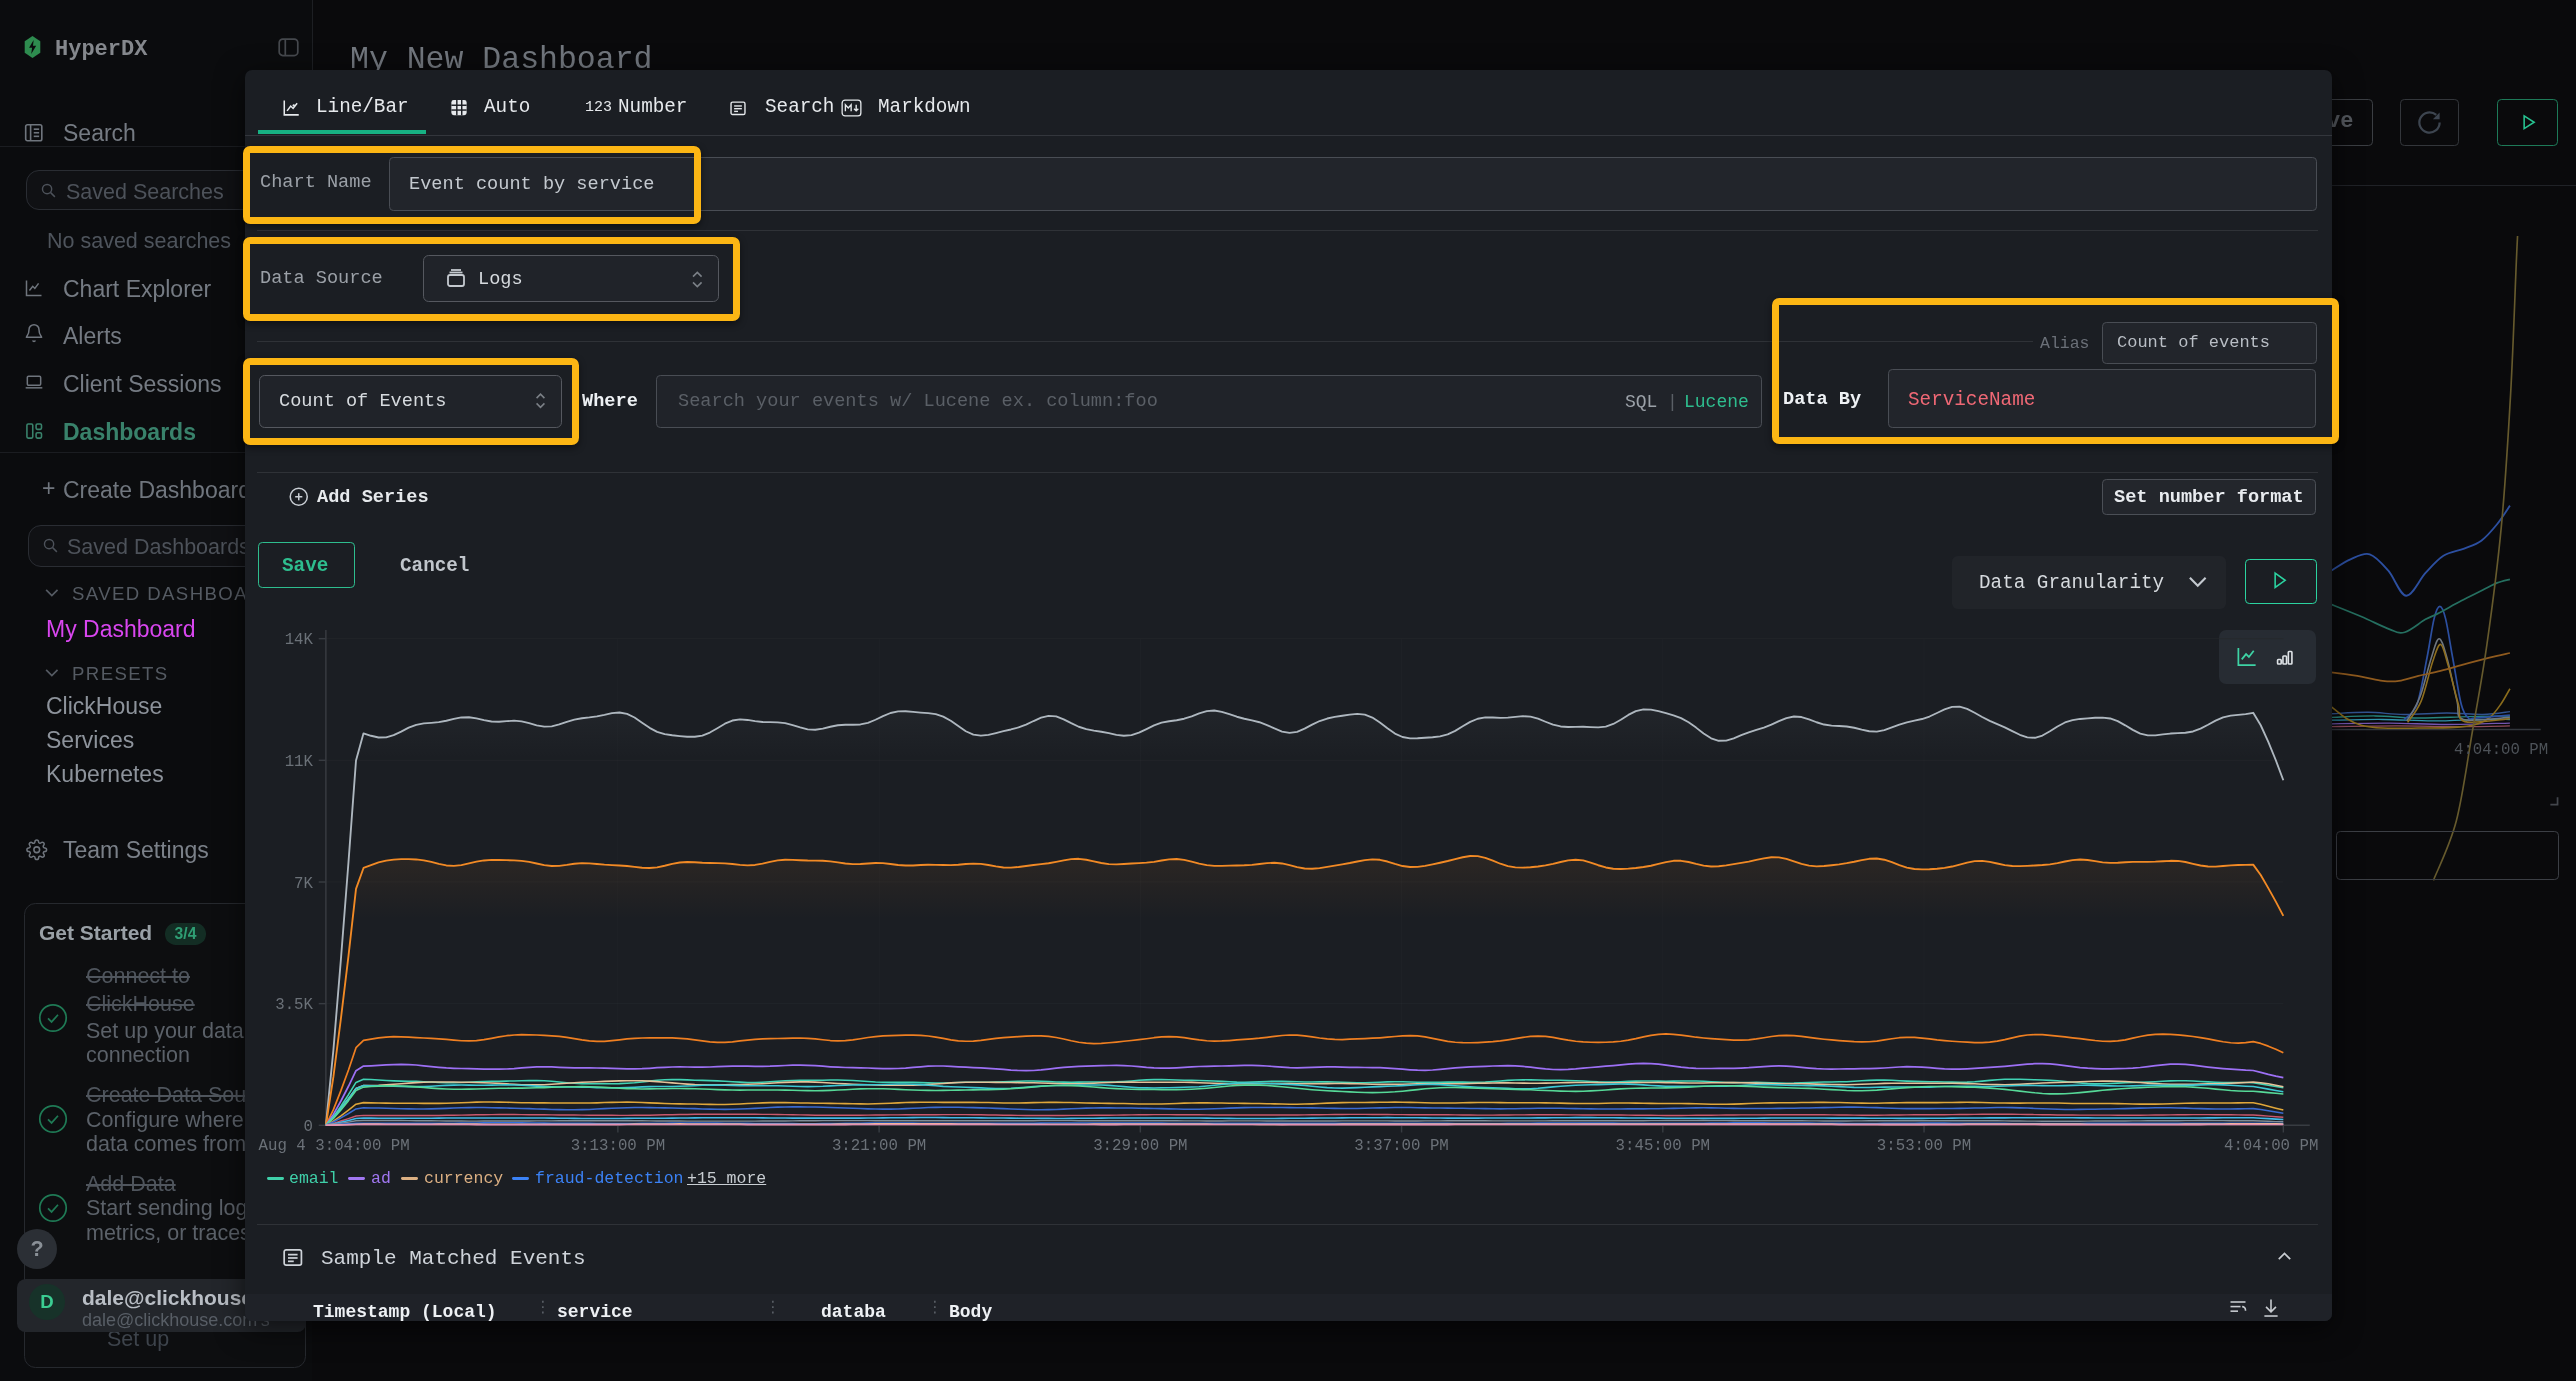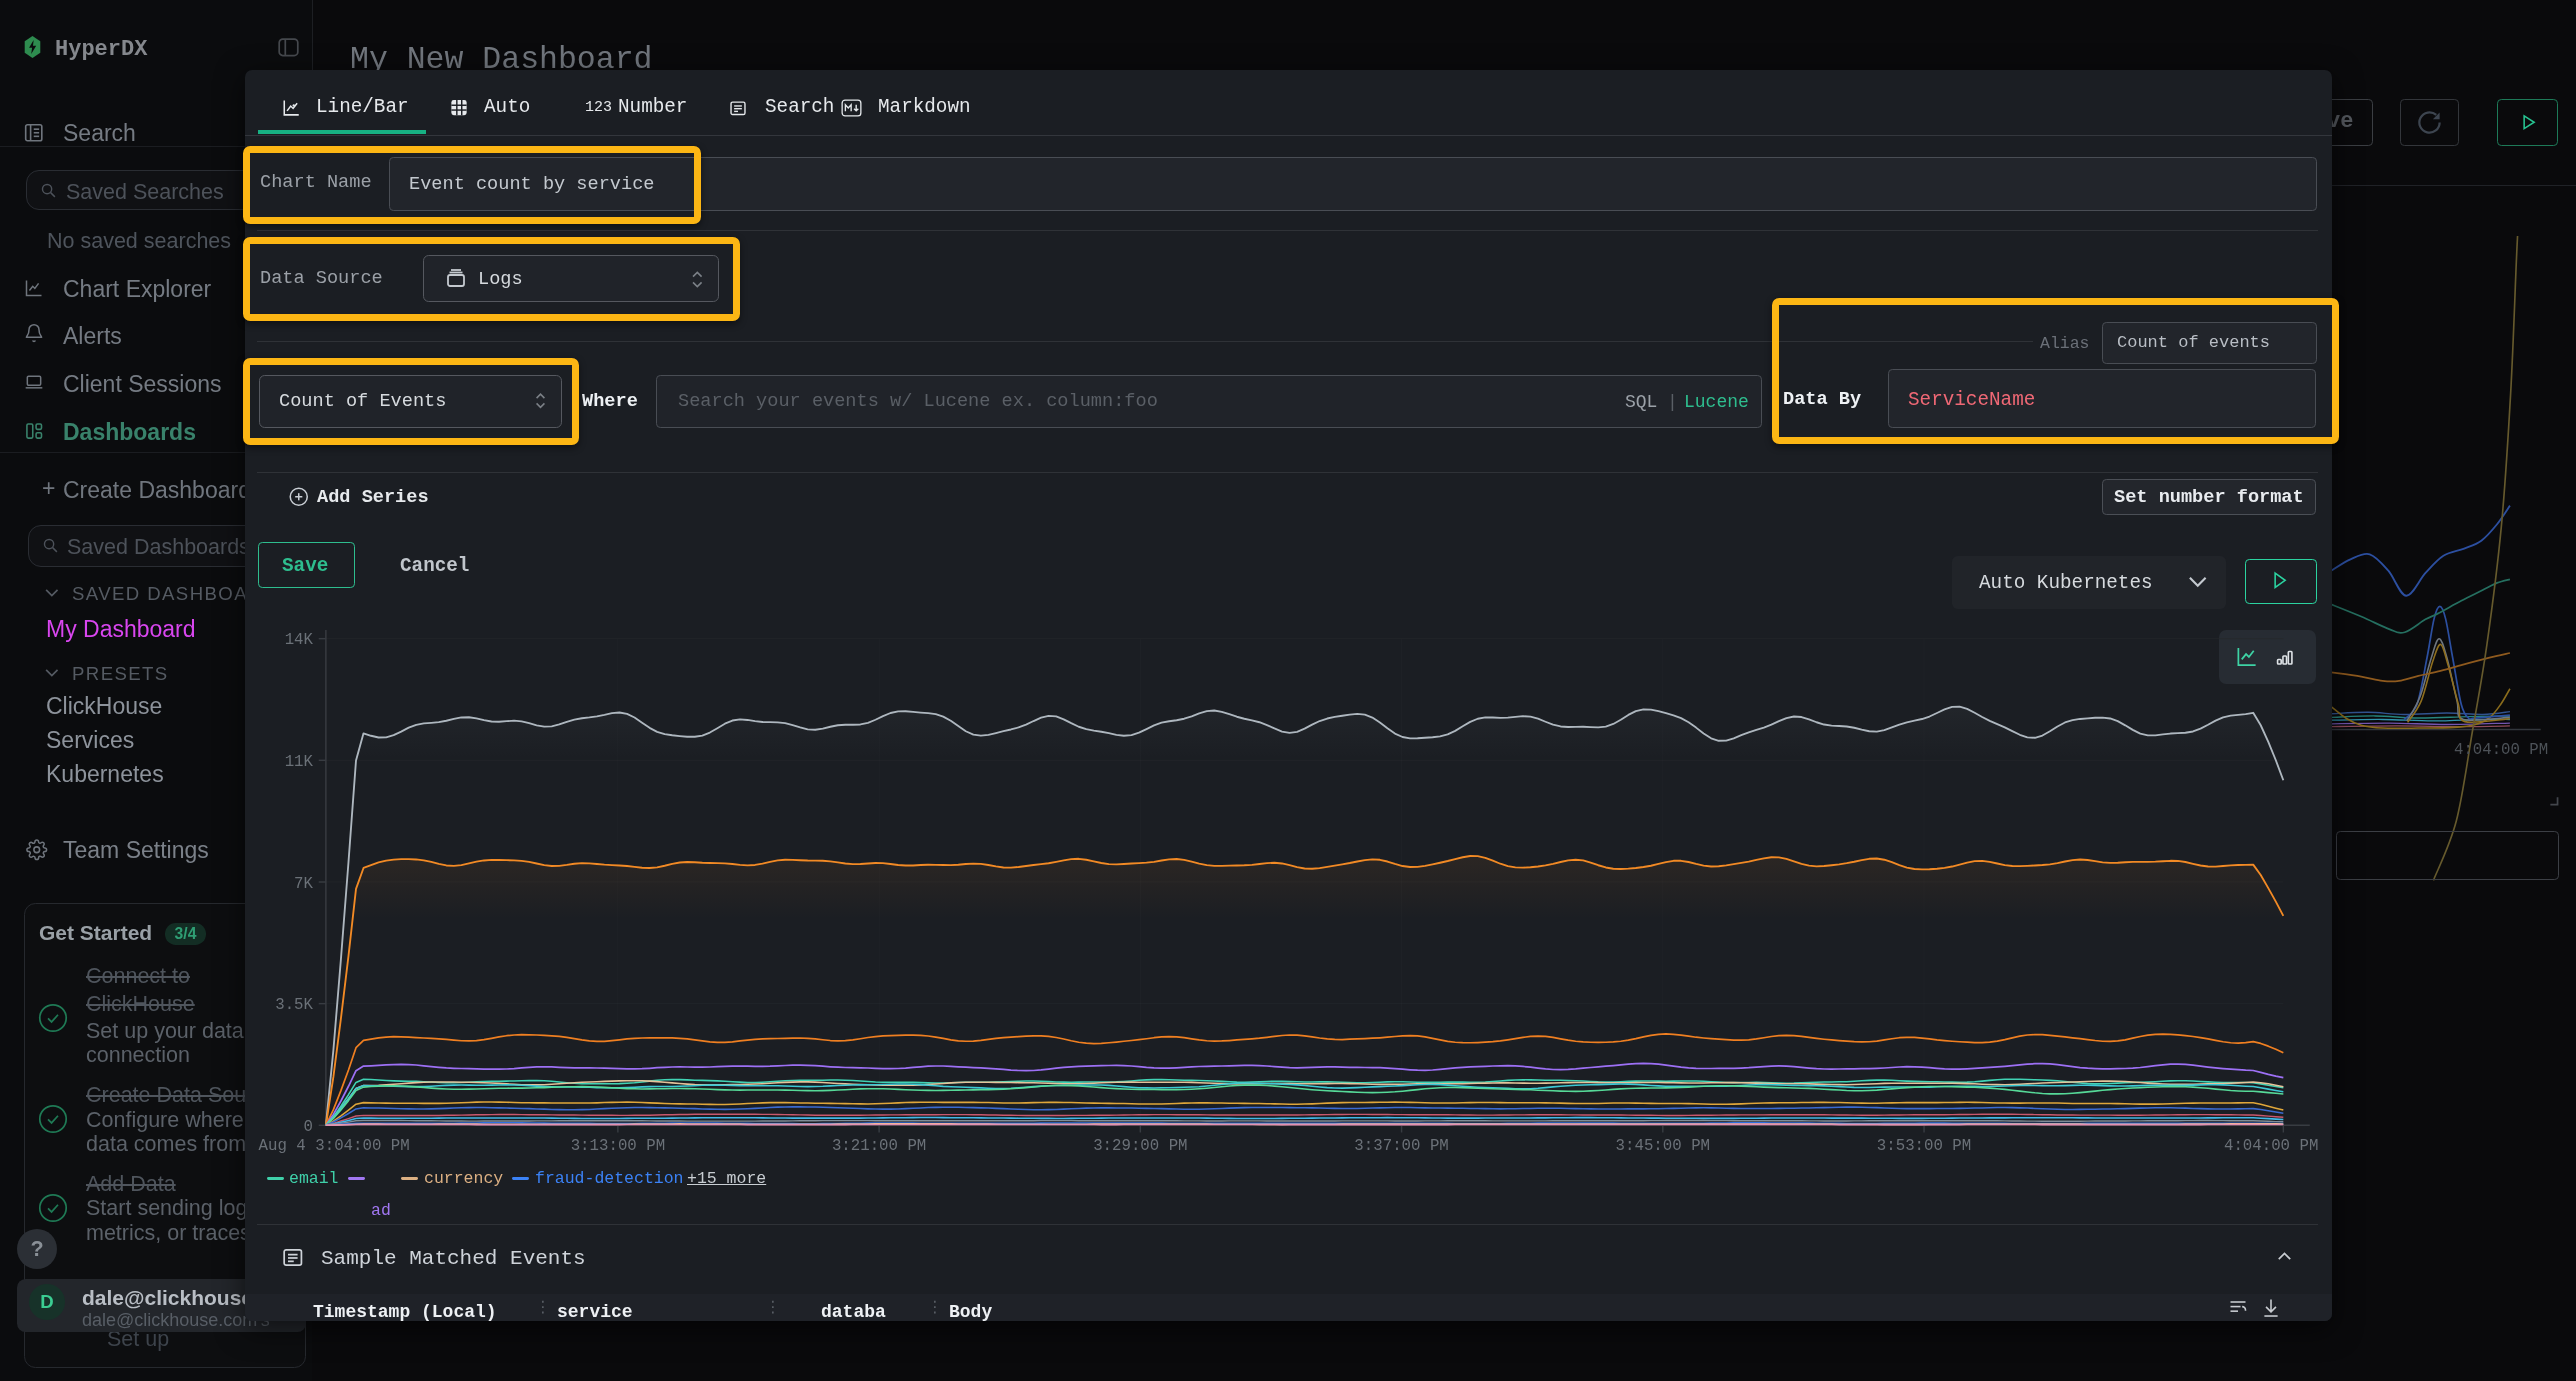--- a/index.html
+++ b/index.html
@@ -262,21 +262,21 @@
 <div class="abs" style="left:317px;top:487px;font-size:18.6px;font-weight:bold;color:#e6e9ec;">Add Series</div>
 
 <div class="abs" style="left:2102px;top:479px;width:214px;height:36px;background:#23262c;border:0.7px solid #4b4f56;border-radius:4.3px;"></div>
 <div class="abs" style="left:2114px;top:487px;font-size:18.6px;font-weight:bold;color:#e8ebef;">Set number format</div>
 
 <div class="abs" style="left:258px;top:542px;width:97px;height:46px;border:1.4px solid #2ebd8e;border-radius:4.3px;"></div>
 <div class="abs" style="left:282px;top:555px;font-size:19.3px;font-weight:bold;color:#2ebd8e;">Save</div>
 <div class="abs" style="left:400px;top:555px;font-size:19.3px;font-weight:bold;color:#c0c5cb;">Cancel</div>
 
 <div class="abs" style="left:1952px;top:556px;width:274px;height:53px;background:#212429;border-radius:5.7px;"></div>
-<div class="abs" style="left:1979px;top:572px;font-size:19.3px;color:#d6dade;">Auto Kubernetes</div>
+<div class="abs" style="left:1979px;top:572px;font-size:19.3px;color:#d6dade;">Data Granularity</div>
 <svg class="abs" style="left:2187px;top:575px;" width="21.5" height="14.3" viewBox="0 0 30 20" fill="none" stroke="#c4c9cf" stroke-width="3">
   <path d="M4 4 l11 11 11-11"></path>
 </svg>
 
 <div class="abs" style="left:2245px;top:559px;width:72px;height:45px;border:1.4px solid #2bd3a0;border-radius:4.3px;"></div>
 <svg class="abs" style="left:2273px;top:571px;" width="14.3" height="18.6" viewBox="0 0 20 26" fill="none" stroke="#2bd3a0" stroke-width="2.2">
   <path d="M3 3 L17 13 L3 23 Z"></path>
 </svg>
 
 <div class="abs" style="left:2219px;top:630px;width:97px;height:54px;background:#272c33;border-radius:7.2px;"></div>
@@ -354,21 +354,21 @@
 <polyline points="113.0,713.0 123.5,711.0 134.0,708.7 144.6,706.1 155.1,703.5 165.6,702.8 176.1,702.9 186.6,703.0 197.2,703.1 207.7,703.2 218.2,703.2 228.7,703.2 239.2,703.2 249.8,703.1 260.3,703.0 270.8,702.9 281.3,702.8 291.8,702.8 302.3,702.8 312.9,702.7 323.4,702.7 333.9,702.7 344.4,702.7 354.9,702.7 365.5,702.7 376.0,702.7 386.5,702.7 397.0,702.7 407.5,702.7 418.1,702.8 428.6,702.9 439.1,703.0 449.6,703.1 460.1,703.3 470.7,703.4 481.2,703.4 491.7,703.5 502.2,703.5 512.7,703.4 523.2,703.4 533.8,703.3 544.3,703.2 554.8,703.2 565.3,703.1 575.8,703.0 586.4,703.0 596.9,702.9 607.4,702.8 617.9,702.7 628.4,702.6 639.0,702.5 649.5,702.4 660.0,702.4 670.5,702.3 681.0,702.3 691.6,702.3 702.1,702.4 712.6,702.5 723.1,702.6 733.6,702.7 744.2,702.8 754.7,702.8 765.2,702.9 775.7,702.9 786.2,702.9 796.8,702.9 807.3,702.9 817.8,702.9 828.3,702.9 838.8,702.9 849.3,702.9 859.9,702.9 870.4,702.8 880.9,702.7 891.4,702.6 901.9,702.5 912.5,702.4 923.0,702.3 933.5,702.2 944.0,702.1 954.5,702.1 965.1,702.1 975.6,702.2 986.1,702.3 996.6,702.3 1007.1,702.4 1017.7,702.5 1028.2,702.6 1038.7,702.7 1049.2,702.7 1059.7,702.8 1070.2,702.9 1080.8,703.0 1091.3,703.1 1101.8,703.2 1112.3,703.3 1122.8,703.3 1133.4,703.4 1143.9,703.4 1154.4,703.3 1164.9,703.2 1175.4,703.1 1186.0,703.0 1196.5,702.9 1207.0,702.8 1217.5,702.7 1228.0,702.7 1238.6,702.7 1249.1,702.7 1259.6,702.7 1270.1,702.7 1280.6,702.7 1291.2,702.7 1301.7,702.7 1312.2,702.7 1322.7,702.8 1333.2,702.8 1343.8,702.9 1354.3,703.0 1364.8,703.1 1375.3,703.3 1385.8,703.4 1396.3,703.4 1406.9,703.5 1417.4,703.5 1427.9,703.4 1438.4,703.4 1448.9,703.3 1459.5,703.2 1470.0,703.1 1480.5,703.0 1491.0,702.9 1501.5,702.8 1512.1,702.8 1522.6,702.7 1533.1,702.6 1543.6,702.5 1554.1,702.5 1564.7,702.4 1575.2,702.3 1585.7,702.3 1596.2,702.2 1606.7,702.3 1617.3,702.3 1627.8,702.4 1638.3,702.5 1648.8,702.6 1659.3,702.7 1669.8,702.8 1680.4,702.9 1690.9,702.9 1701.4,702.9 1711.9,702.9 1722.4,702.9 1733.0,702.8 1743.5,702.8 1754.0,702.8 1764.5,702.8 1775.0,702.8 1785.6,702.8 1796.1,702.7 1806.6,702.6 1817.1,702.6 1827.6,702.5 1838.2,702.4 1848.7,702.3 1859.2,702.2 1869.7,702.2 1880.2,702.2 1890.8,702.3 1901.3,702.4 1911.8,702.5 1922.3,702.6 1932.8,702.7 1943.3,702.7 1953.9,702.8 1964.4,702.9 1974.9,702.9 1985.4,703.0 1995.9,703.0 2006.5,703.1 2017.0,703.2 2027.5,703.2 2038.0,703.3 2048.5,703.3 2059.1,703.3 2069.6,703.3 2080.1,703.3 2090.6,703.2 2101.1,703.1 2111.7,703.0 2122.2,702.9 2132.7,702.8 2143.2,702.8 2153.7,702.7 2164.2,702.8 2174.8,702.8 2185.3,702.8 2195.8,702.8 2206.3,702.8 2216.8,702.9 2227.4,702.9 2237.9,702.9 2248.4,702.9 2258.9,702.9 2269.4,703.0 2280.0,703.0 2290.5,703.1 2301.0,703.2 2311.5,703.3 2322.0,703.3 2332.6,703.3 2343.1,703.3 2353.6,703.2 2364.1,703.1 2374.6,703.0 2385.2,702.9 2395.7,702.8 2406.2,702.7 2416.7,702.7 2427.2,702.7 2437.8,702.6 2448.3,702.6 2458.8,702.6 2469.3,702.5 2479.8,702.5 2490.3,702.4 2500.9,702.4 2511.4,702.3 2521.9,702.3 2532.4,702.3 2542.9,702.4 2553.5,702.5 2564.0,702.6 2574.5,702.6 2585.0,702.7 2595.5,702.8 2606.1,702.8 2616.6,702.8 2627.1,702.8 2637.6,702.7 2648.1,702.7 2658.7,702.7 2669.2,702.7 2679.7,702.7 2690.2,702.7 2700.7,702.7 2711.2,702.7 2721.8,702.7 2732.3,702.7 2742.8,702.6 2753.3,702.6 2763.8,702.5 2774.4,702.5 2784.9,702.5 2795.4,702.5 2805.9,702.5 2816.4,703.0 2827.0,703.6 2837.5,704.3 2848.0,704.9" fill="none" stroke="#41b9e8" stroke-width="2.2" stroke-linejoin="round"></polyline>
 <polyline points="113.0,713.0 123.5,711.7 134.0,710.2 144.6,708.5 155.1,706.7 165.6,706.2 176.1,706.2 186.6,706.2 197.2,706.2 207.7,706.3 218.2,706.3 228.7,706.4 239.2,706.5 249.8,706.6 260.3,706.7 270.8,706.8 281.3,706.9 291.8,707.0 302.3,707.0 312.9,707.1 323.4,707.1 333.9,707.0 344.4,707.0 354.9,707.0 365.5,706.9 376.0,706.9 386.5,706.9 397.0,706.9 407.5,706.8 418.1,706.8 428.6,706.8 439.1,706.7 449.6,706.7 460.1,706.6 470.7,706.6 481.2,706.5 491.7,706.5 502.2,706.5 512.7,706.5 523.2,706.5 533.8,706.6 544.3,706.6 554.8,706.7 565.3,706.8 575.8,706.9 586.4,706.9 596.9,707.0 607.4,707.0 617.9,707.1 628.4,707.1 639.0,707.1 649.5,707.1 660.0,707.1 670.5,707.1 681.0,707.1 691.6,707.1 702.1,707.1 712.6,707.1 723.1,707.0 733.6,707.0 744.2,706.9 754.7,706.9 765.2,706.8 775.7,706.7 786.2,706.6 796.8,706.5 807.3,706.4 817.8,706.4 828.3,706.4 838.8,706.4 849.3,706.4 859.9,706.4 870.4,706.4 880.9,706.5 891.4,706.5 901.9,706.5 912.5,706.5 923.0,706.5 933.5,706.5 944.0,706.5 954.5,706.5 965.1,706.5 975.6,706.6 986.1,706.6 996.6,706.7 1007.1,706.7 1017.7,706.7 1028.2,706.7 1038.7,706.7 1049.2,706.7 1059.7,706.7 1070.2,706.6 1080.8,706.6 1091.3,706.5 1101.8,706.5 1112.3,706.4 1122.8,706.4 1133.4,706.4 1143.9,706.4 1154.4,706.4 1164.9,706.5 1175.4,706.5 1186.0,706.5 1196.5,706.5 1207.0,706.5 1217.5,706.5 1228.0,706.5 1238.6,706.5 1249.1,706.5 1259.6,706.5 1270.1,706.5 1280.6,706.6 1291.2,706.6 1301.7,706.7 1312.2,706.8 1322.7,706.8 1333.2,706.8 1343.8,706.9 1354.3,706.9 1364.8,706.9 1375.3,706.8 1385.8,706.8 1396.3,706.8 1406.9,706.8 1417.4,706.8 1427.9,706.9 1438.4,706.9 1448.9,706.9 1459.5,706.9 1470.0,707.0 1480.5,707.0 1491.0,707.0 1501.5,706.9 1512.1,706.9 1522.6,706.9 1533.1,706.8 1543.6,706.8 1554.1,706.8 1564.7,706.8 1575.2,706.8 1585.7,706.8 1596.2,706.8 1606.7,706.9 1617.3,706.9 1627.8,706.9 1638.3,706.9 1648.8,706.8 1659.3,706.8 1669.8,706.8 1680.4,706.7 1690.9,706.7 1701.4,706.7 1711.9,706.7 1722.4,706.7 1733.0,706.7 1743.5,706.8 1754.0,706.8 1764.5,706.8 1775.0,706.8 1785.6,706.8 1796.1,706.8 1806.6,706.8 1817.1,706.8 1827.6,706.7 1838.2,706.7 1848.7,706.7 1859.2,706.6 1869.7,706.6 1880.2,706.6 1890.8,706.6 1901.3,706.6 1911.8,706.6 1922.3,706.6 1932.8,706.6 1943.3,706.5 1953.9,706.5 1964.4,706.4 1974.9,706.4 1985.4,706.3 1995.9,706.3 2006.5,706.3 2017.0,706.3 2027.5,706.3 2038.0,706.3 2048.5,706.4 2059.1,706.4 2069.6,706.4 2080.1,706.5 2090.6,706.5 2101.1,706.5 2111.7,706.5 2122.2,706.5 2132.7,706.6 2143.2,706.6 2153.7,706.6 2164.2,706.7 2174.8,706.7 2185.3,706.8 2195.8,706.8 2206.3,706.9 2216.8,706.9 2227.4,706.9 2237.9,706.9 2248.4,706.8 2258.9,706.8 2269.4,706.7 2280.0,706.7 2290.5,706.6 2301.0,706.6 2311.5,706.5 2322.0,706.5 2332.6,706.5 2343.1,706.6 2353.6,706.6 2364.1,706.6 2374.6,706.6 2385.2,706.6 2395.7,706.6 2406.2,706.6 2416.7,706.6 2427.2,706.7 2437.8,706.7 2448.3,706.7 2458.8,706.8 2469.3,706.9 2479.8,707.0 2490.3,707.1 2500.9,707.1 2511.4,707.2 2521.9,707.2 2532.4,707.3 2542.9,707.2 2553.5,707.2 2564.0,707.2 2574.5,707.1 2585.0,707.0 2595.5,707.0 2606.1,706.9 2616.6,706.9 2627.1,706.9 2637.6,706.8 2648.1,706.8 2658.7,706.7 2669.2,706.7 2679.7,706.6 2690.2,706.5 2700.7,706.5 2711.2,706.4 2721.8,706.4 2732.3,706.3 2742.8,706.3 2753.3,706.4 2763.8,706.4 2774.4,706.5 2784.9,706.6 2795.4,706.6 2805.9,706.7 2816.4,707.0 2827.0,707.4 2837.5,707.8 2848.0,708.1" fill="none" stroke="#7f8c98" stroke-width="2.0" stroke-linejoin="round"></polyline>
 <polyline points="113.0,713.0 123.5,712.4 134.0,711.7 144.6,711.0 155.1,710.3 165.6,710.1 176.1,710.1 186.6,710.2 197.2,710.1 207.7,710.1 218.2,710.1 228.7,710.1 239.2,710.1 249.8,710.1 260.3,710.1 270.8,710.1 281.3,710.0 291.8,710.0 302.3,709.9 312.9,709.8 323.4,709.7 333.9,709.6 344.4,709.5 354.9,709.5 365.5,709.5 376.0,709.5 386.5,709.6 397.0,709.7 407.5,709.8 418.1,709.9 428.6,710.0 439.1,710.1 449.6,710.1 460.1,710.2 470.7,710.2 481.2,710.3 491.7,710.4 502.2,710.4 512.7,710.4 523.2,710.4 533.8,710.4 544.3,710.4 554.8,710.3 565.3,710.2 575.8,710.1 586.4,710.0 596.9,709.9 607.4,709.8 617.9,709.8 628.4,709.8 639.0,709.8 649.5,709.8 660.0,709.9 670.5,710.0 681.0,710.1 691.6,710.2 702.1,710.3 712.6,710.4 723.1,710.4 733.6,710.5 744.2,710.5 754.7,710.6 765.2,710.6 775.7,710.7 786.2,710.7 796.8,710.7 807.3,710.6 817.8,710.5 828.3,710.4 838.8,710.3 849.3,710.2 859.9,710.1 870.4,709.9 880.9,709.9 891.4,709.8 901.9,709.8 912.5,709.8 923.0,709.9 933.5,709.9 944.0,710.0 954.5,710.0 965.1,710.0 975.6,710.1 986.1,710.1 996.6,710.1 1007.1,710.1 1017.7,710.2 1028.2,710.2 1038.7,710.2 1049.2,710.2 1059.7,710.2 1070.2,710.2 1080.8,710.2 1091.3,710.1 1101.8,710.0 1112.3,709.9 1122.8,709.8 1133.4,709.8 1143.9,709.7 1154.4,709.7 1164.9,709.7 1175.4,709.7 1186.0,709.7 1196.5,709.8 1207.0,709.8 1217.5,709.9 1228.0,709.9 1238.6,709.9 1249.1,709.9 1259.6,709.9 1270.1,709.9 1280.6,709.9 1291.2,710.0 1301.7,710.0 1312.2,710.0 1322.7,710.1 1333.2,710.1 1343.8,710.1 1354.3,710.1 1364.8,710.1 1375.3,710.1 1385.8,710.0 1396.3,710.0 1406.9,710.0 1417.4,710.1 1427.9,710.1 1438.4,710.1 1448.9,710.2 1459.5,710.3 1470.0,710.3 1480.5,710.3 1491.0,710.3 1501.5,710.3 1512.1,710.2 1522.6,710.2 1533.1,710.1 1543.6,710.1 1554.1,710.1 1564.7,710.1 1575.2,710.2 1585.7,710.2 1596.2,710.2 1606.7,710.2 1617.3,710.3 1627.8,710.3 1638.3,710.3 1648.8,710.3 1659.3,710.3 1669.8,710.3 1680.4,710.3 1690.9,710.4 1701.4,710.4 1711.9,710.5 1722.4,710.5 1733.0,710.5 1743.5,710.4 1754.0,710.4 1764.5,710.3 1775.0,710.2 1785.6,710.1 1796.1,710.0 1806.6,709.9 1817.1,709.9 1827.6,709.8 1838.2,709.8 1848.7,709.8 1859.2,709.8 1869.7,709.9 1880.2,709.9 1890.8,709.9 1901.3,709.9 1911.8,709.9 1922.3,710.0 1932.8,710.0 1943.3,710.0 1953.9,710.1 1964.4,710.2 1974.9,710.2 1985.4,710.3 1995.9,710.3 2006.5,710.2 2017.0,710.2 2027.5,710.1 2038.0,710.0 2048.5,709.9 2059.1,709.8 2069.6,709.7 2080.1,709.6 2090.6,709.6 2101.1,709.6 2111.7,709.6 2122.2,709.6 2132.7,709.7 2143.2,709.7 2153.7,709.8 2164.2,709.8 2174.8,709.9 2185.3,709.9 2195.8,710.0 2206.3,710.1 2216.8,710.2 2227.4,710.3 2237.9,710.4 2248.4,710.4 2258.9,710.5 2269.4,710.5 2280.0,710.4 2290.5,710.3 2301.0,710.3 2311.5,710.2 2322.0,710.1 2332.6,710.0 2343.1,709.9 2353.6,709.9 2364.1,709.9 2374.6,709.9 2385.2,710.0 2395.7,710.0 2406.2,710.1 2416.7,710.1 2427.2,710.1 2437.8,710.2 2448.3,710.2 2458.8,710.3 2469.3,710.4 2479.8,710.4 2490.3,710.5 2500.9,710.6 2511.4,710.6 2521.9,710.6 2532.4,710.6 2542.9,710.6 2553.5,710.5 2564.0,710.4 2574.5,710.3 2585.0,710.2 2595.5,710.1 2606.1,710.0 2616.6,710.0 2627.1,710.0 2637.6,710.0 2648.1,710.0 2658.7,710.0 2669.2,710.0 2679.7,710.0 2690.2,710.0 2700.7,710.0 2711.2,710.0 2721.8,710.0 2732.3,710.0 2742.8,710.1 2753.3,710.1 2763.8,710.2 2774.4,710.2 2784.9,710.2 2795.4,710.2 2805.9,710.1 2816.4,710.2 2827.0,710.3 2837.5,710.4 2848.0,710.5" fill="none" stroke="#2f6fe0" stroke-width="2.2" stroke-linejoin="round"></polyline>
 <polyline points="113.0,713.0 123.5,712.7 134.0,712.3 144.6,711.9 155.1,711.4 165.6,711.3 176.1,711.3 186.6,711.3 197.2,711.4 207.7,711.4 218.2,711.4 228.7,711.4 239.2,711.4 249.8,711.4 260.3,711.4 270.8,711.3 281.3,711.3 291.8,711.3 302.3,711.3 312.9,711.3 323.4,711.3 333.9,711.4 344.4,711.4 354.9,711.5 365.5,711.5 376.0,711.5 386.5,711.6 397.0,711.6 407.5,711.6 418.1,711.6 428.6,711.6 439.1,711.6 449.6,711.5 460.1,711.5 470.7,711.5 481.2,711.5 491.7,711.5 502.2,711.5 512.7,711.4 523.2,711.4 533.8,711.4 544.3,711.3 554.8,711.3 565.3,711.2 575.8,711.1 586.4,711.1 596.9,711.1 607.4,711.0 617.9,711.1 628.4,711.1 639.0,711.1 649.5,711.2 660.0,711.2 670.5,711.3 681.0,711.3 691.6,711.3 702.1,711.4 712.6,711.4 723.1,711.4 733.6,711.4 744.2,711.4 754.7,711.4 765.2,711.4 775.7,711.4 786.2,711.4 796.8,711.4 807.3,711.4 817.8,711.4 828.3,711.3 838.8,711.3 849.3,711.2 859.9,711.1 870.4,711.1 880.9,711.0 891.4,710.9 901.9,710.9 912.5,710.8 923.0,710.8 933.5,710.8 944.0,710.9 954.5,710.9 965.1,710.9 975.6,711.0 986.1,711.0 996.6,711.1 1007.1,711.1 1017.7,711.2 1028.2,711.2 1038.7,711.3 1049.2,711.4 1059.7,711.4 1070.2,711.5 1080.8,711.5 1091.3,711.6 1101.8,711.6 1112.3,711.6 1122.8,711.6 1133.4,711.6 1143.9,711.6 1154.4,711.5 1164.9,711.5 1175.4,711.4 1186.0,711.3 1196.5,711.3 1207.0,711.2 1217.5,711.2 1228.0,711.2 1238.6,711.2 1249.1,711.2 1259.6,711.2 1270.1,711.2 1280.6,711.2 1291.2,711.2 1301.7,711.2 1312.2,711.2 1322.7,711.2 1333.2,711.3 1343.8,711.3 1354.3,711.4 1364.8,711.4 1375.3,711.5 1385.8,711.5 1396.3,711.6 1406.9,711.6 1417.4,711.7 1427.9,711.7 1438.4,711.7 1448.9,711.7 1459.5,711.6 1470.0,711.6 1480.5,711.5 1491.0,711.5 1501.5,711.4 1512.1,711.4 1522.6,711.4 1533.1,711.3 1543.6,711.3 1554.1,711.3 1564.7,711.3 1575.2,711.2 1585.7,711.2 1596.2,711.2 1606.7,711.2 1617.3,711.1 1627.8,711.1 1638.3,711.1 1648.8,711.1 1659.3,711.1 1669.8,711.2 1680.4,711.2 1690.9,711.2 1701.4,711.3 1711.9,711.3 1722.4,711.3 1733.0,711.3 1743.5,711.3 1754.0,711.3 1764.5,711.2 1775.0,711.2 1785.6,711.2 1796.1,711.2 1806.6,711.2 1817.1,711.2 1827.6,711.2 1838.2,711.2 1848.7,711.2 1859.2,711.2 1869.7,711.2 1880.2,711.2 1890.8,711.2 1901.3,711.2 1911.8,711.2 1922.3,711.2 1932.8,711.2 1943.3,711.2 1953.9,711.2 1964.4,711.2 1974.9,711.3 1985.4,711.3 1995.9,711.3 2006.5,711.3 2017.0,711.3 2027.5,711.3 2038.0,711.3 2048.5,711.3 2059.1,711.3 2069.6,711.2 2080.1,711.2 2090.6,711.2 2101.1,711.2 2111.7,711.2 2122.2,711.2 2132.7,711.2 2143.2,711.2 2153.7,711.2 2164.2,711.2 2174.8,711.3 2185.3,711.3 2195.8,711.3 2206.3,711.3 2216.8,711.3 2227.4,711.4 2237.9,711.4 2248.4,711.5 2258.9,711.5 2269.4,711.6 2280.0,711.6 2290.5,711.7 2301.0,711.7 2311.5,711.7 2322.0,711.7 2332.6,711.7 2343.1,711.7 2353.6,711.6 2364.1,711.6 2374.6,711.5 2385.2,711.4 2395.7,711.4 2406.2,711.3 2416.7,711.3 2427.2,711.3 2437.8,711.2 2448.3,711.2 2458.8,711.2 2469.3,711.2 2479.8,711.1 2490.3,711.1 2500.9,711.1 2511.4,711.1 2521.9,711.1 2532.4,711.1 2542.9,711.2 2553.5,711.2 2564.0,711.3 2574.5,711.4 2585.0,711.4 2595.5,711.5 2606.1,711.6 2616.6,711.6 2627.1,711.6 2637.6,711.6 2648.1,711.6 2658.7,711.5 2669.2,711.5 2679.7,711.5 2690.2,711.4 2700.7,711.4 2711.2,711.3 2721.8,711.3 2732.3,711.2 2742.8,711.2 2753.3,711.1 2763.8,711.1 2774.4,711.0 2784.9,710.9 2795.4,710.9 2805.9,710.8 2816.4,710.9 2827.0,710.9 2837.5,711.0 2848.0,711.1" fill="none" stroke="#efb79a" stroke-width="2.2" stroke-linejoin="round"></polyline>
 <polyline points="113.0,713.0 123.5,712.8 134.0,712.6 144.6,712.3 155.1,712.0 165.6,711.9 176.1,711.9 186.6,711.9 197.2,711.9 207.7,711.9 218.2,711.9 228.7,711.9 239.2,711.9 249.8,711.9 260.3,711.9 270.8,711.9 281.3,712.0 291.8,712.0 302.3,712.0 312.9,712.0 323.4,712.1 333.9,712.1 344.4,712.1 354.9,712.1 365.5,712.1 376.0,712.1 386.5,712.1 397.0,712.1 407.5,712.1 418.1,712.2 428.6,712.2 439.1,712.2 449.6,712.2 460.1,712.2 470.7,712.2 481.2,712.1 491.7,712.1 502.2,712.1 512.7,712.1 523.2,712.1 533.8,712.0 544.3,712.0 554.8,712.0 565.3,712.0 575.8,712.0 586.4,712.0 596.9,712.0 607.4,712.0 617.9,712.0 628.4,712.0 639.0,712.0 649.5,712.0 660.0,712.0 670.5,712.0 681.0,712.0 691.6,712.0 702.1,712.1 712.6,712.1 723.1,712.1 733.6,712.1 744.2,712.1 754.7,712.1 765.2,712.1 775.7,712.1 786.2,712.1 796.8,712.1 807.3,712.1 817.8,712.1 828.3,712.1 838.8,712.1 849.3,712.0 859.9,712.0 870.4,712.0 880.9,712.0 891.4,712.0 901.9,712.0 912.5,712.0 923.0,712.0 933.5,712.0 944.0,711.9 954.5,711.9 965.1,711.9 975.6,711.9 986.1,711.9 996.6,711.9 1007.1,711.9 1017.7,711.9 1028.2,711.9 1038.7,711.9 1049.2,711.9 1059.7,712.0 1070.2,712.0 1080.8,712.0 1091.3,712.0 1101.8,712.0 1112.3,712.0 1122.8,712.0 1133.4,712.0 1143.9,712.0 1154.4,712.0 1164.9,712.0 1175.4,712.0 1186.0,712.0 1196.5,712.1 1207.0,712.1 1217.5,712.1 1228.0,712.0 1238.6,712.0 1249.1,712.0 1259.6,712.0 1270.1,712.0 1280.6,712.0 1291.2,712.0 1301.7,712.0 1312.2,712.0 1322.7,712.0 1333.2,712.0 1343.8,712.0 1354.3,712.0 1364.8,712.0 1375.3,712.0 1385.8,712.0 1396.3,712.0 1406.9,712.0 1417.4,712.0 1427.9,712.0 1438.4,712.0 1448.9,712.1 1459.5,712.1 1470.0,712.1 1480.5,712.1 1491.0,712.1 1501.5,712.2 1512.1,712.2 1522.6,712.2 1533.1,712.1 1543.6,712.1 1554.1,712.1 1564.7,712.1 1575.2,712.1 1585.7,712.1 1596.2,712.1 1606.7,712.1 1617.3,712.1 1627.8,712.1 1638.3,712.1 1648.8,712.1 1659.3,712.1 1669.8,712.1 1680.4,712.1 1690.9,712.0 1701.4,712.0 1711.9,712.0 1722.4,712.0 1733.0,712.0 1743.5,712.0 1754.0,712.0 1764.5,712.0 1775.0,712.0 1785.6,712.0 1796.1,712.0 1806.6,712.0 1817.1,712.0 1827.6,712.0 1838.2,712.0 1848.7,712.0 1859.2,712.0 1869.7,712.0 1880.2,712.0 1890.8,712.0 1901.3,712.0 1911.8,712.0 1922.3,712.0 1932.8,712.0 1943.3,712.0 1953.9,712.0 1964.4,712.0 1974.9,712.0 1985.4,712.0 1995.9,711.9 2006.5,711.9 2017.0,711.9 2027.5,711.9 2038.0,711.9 2048.5,711.9 2059.1,711.9 2069.6,711.9 2080.1,711.9 2090.6,711.9 2101.1,711.9 2111.7,711.9 2122.2,711.9 2132.7,711.9 2143.2,711.9 2153.7,711.9 2164.2,712.0 2174.8,712.0 2185.3,712.0 2195.8,712.0 2206.3,712.0 2216.8,712.0 2227.4,712.1 2237.9,712.1 2248.4,712.1 2258.9,712.1 2269.4,712.1 2280.0,712.1 2290.5,712.1 2301.0,712.1 2311.5,712.1 2322.0,712.1 2332.6,712.1 2343.1,712.1 2353.6,712.1 2364.1,712.1 2374.6,712.1 2385.2,712.1 2395.7,712.1 2406.2,712.0 2416.7,712.0 2427.2,712.0 2437.8,712.0 2448.3,712.0 2458.8,712.0 2469.3,712.0 2479.8,712.0 2490.3,712.0 2500.9,712.0 2511.4,712.1 2521.9,712.1 2532.4,712.1 2542.9,712.1 2553.5,712.1 2564.0,712.1 2574.5,712.1 2585.0,712.1 2595.5,712.1 2606.1,712.1 2616.6,712.1 2627.1,712.1 2637.6,712.1 2648.1,712.2 2658.7,712.2 2669.2,712.2 2679.7,712.2 2690.2,712.2 2700.7,712.1 2711.2,712.1 2721.8,712.1 2732.3,712.1 2742.8,712.0 2753.3,712.0 2763.8,712.0 2774.4,712.0 2784.9,711.9 2795.4,711.9 2805.9,711.9 2816.4,712.0 2827.0,712.0 2837.5,712.0 2848.0,712.0" fill="none" stroke="#e58fb1" stroke-width="2.0" stroke-linejoin="round"></polyline>
 </svg>
 
 <div class="abs" style="left:267px;top:1177px;width:17px;height:2.9px;border-radius:1.4px;background:#3fd0a9;"></div>
 <div class="abs" style="left:289px;top:1169px;font-size:16.5px;color:#3fd0a9;">email</div>
 <div class="abs" style="left:348px;top:1177px;width:17px;height:2.9px;border-radius:1.4px;background:#a177f2;"></div>
-<div class="abs" style="left:371px;top:1169px;font-size:16.5px;color:#a177f2;margin-top:32px;">ad</div>
+<div class="abs" style="left:371px;top:1169px;font-size:16.5px;color:#a177f2;">ad</div>
 <div class="abs" style="left:401px;top:1177px;width:17px;height:2.9px;border-radius:1.4px;background:#dcb083;"></div>
 <div class="abs" style="left:424px;top:1169px;font-size:16.5px;color:#dcb083;">currency</div>
 <div class="abs" style="left:512px;top:1177px;width:17px;height:2.9px;border-radius:1.4px;background:#3b82f6;"></div>
 <div class="abs" style="left:535px;top:1169px;font-size:16.5px;color:#3b82f6;">fraud-detection</div>
 <div class="abs" style="left:687px;top:1169px;font-size:16.5px;color:#c8cdd2;text-decoration:underline;">+15 more</div>
 
 <div class="abs" style="left:257px;top:1224px;width:2061px;height:0.7px;background:#2f3237;"></div>
 
 <svg class="abs" style="left:281px;top:1246px;" width="23.6" height="23" viewBox="0 0 24 24" fill="none" stroke="#ced3d9" stroke-width="1.8">
   <rect x="3" y="4" width="18" height="16" rx="2"></rect>

